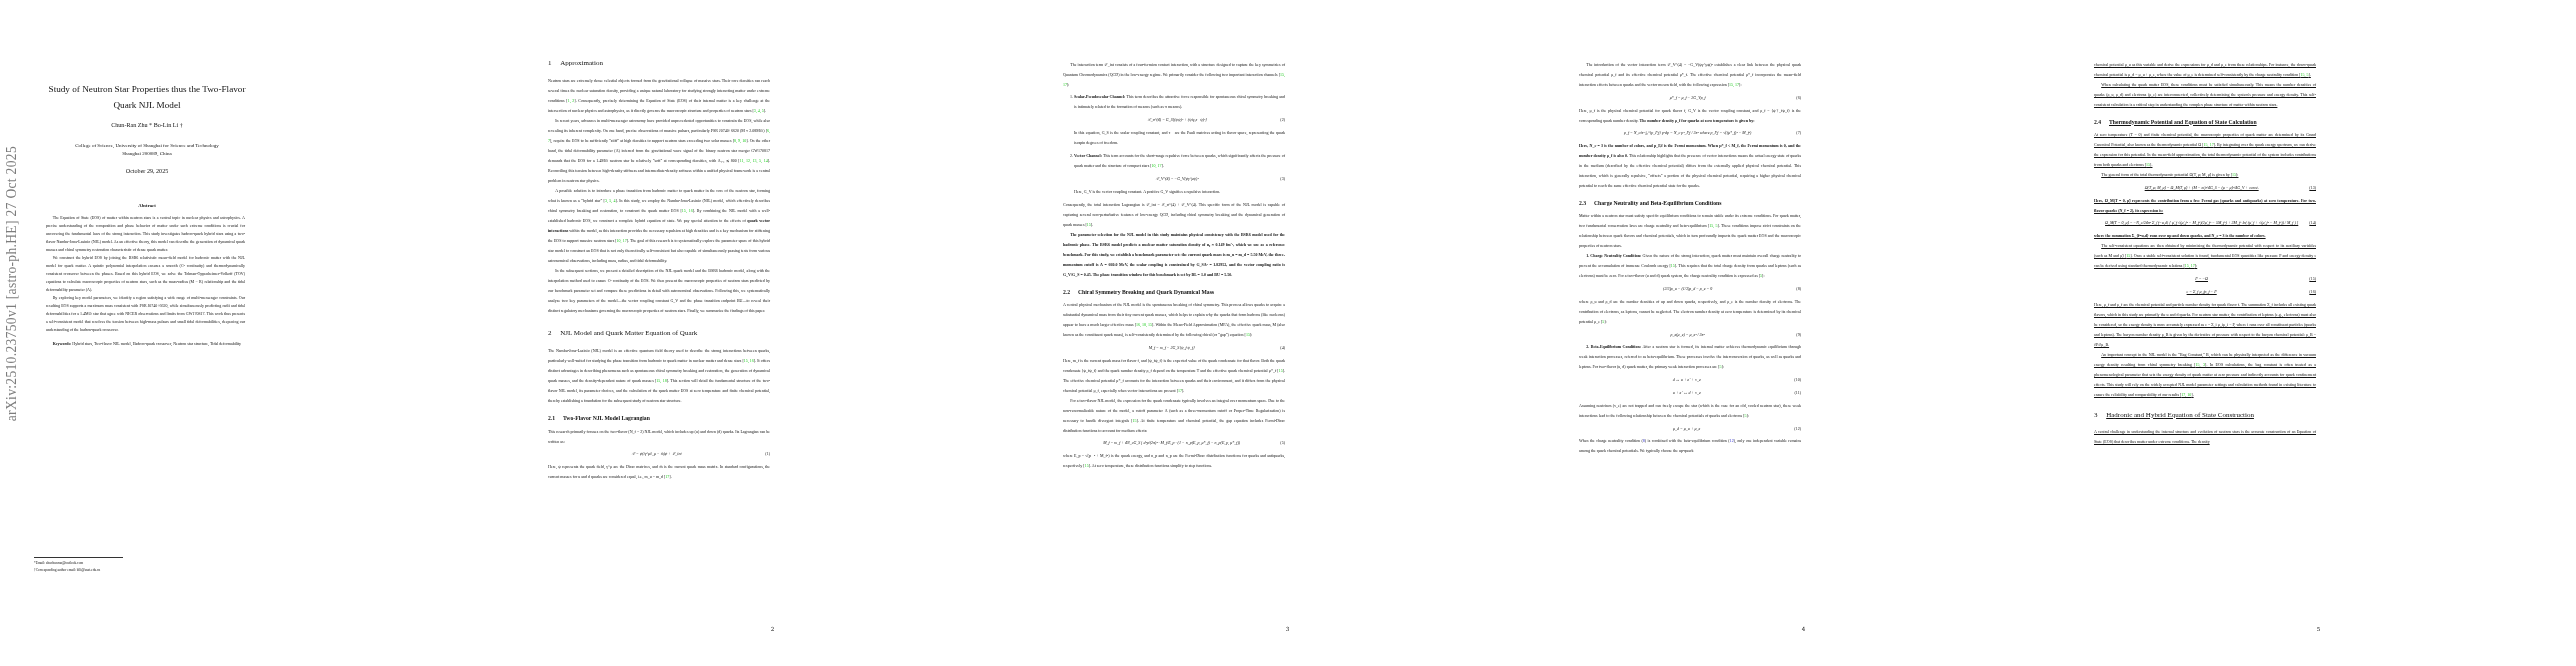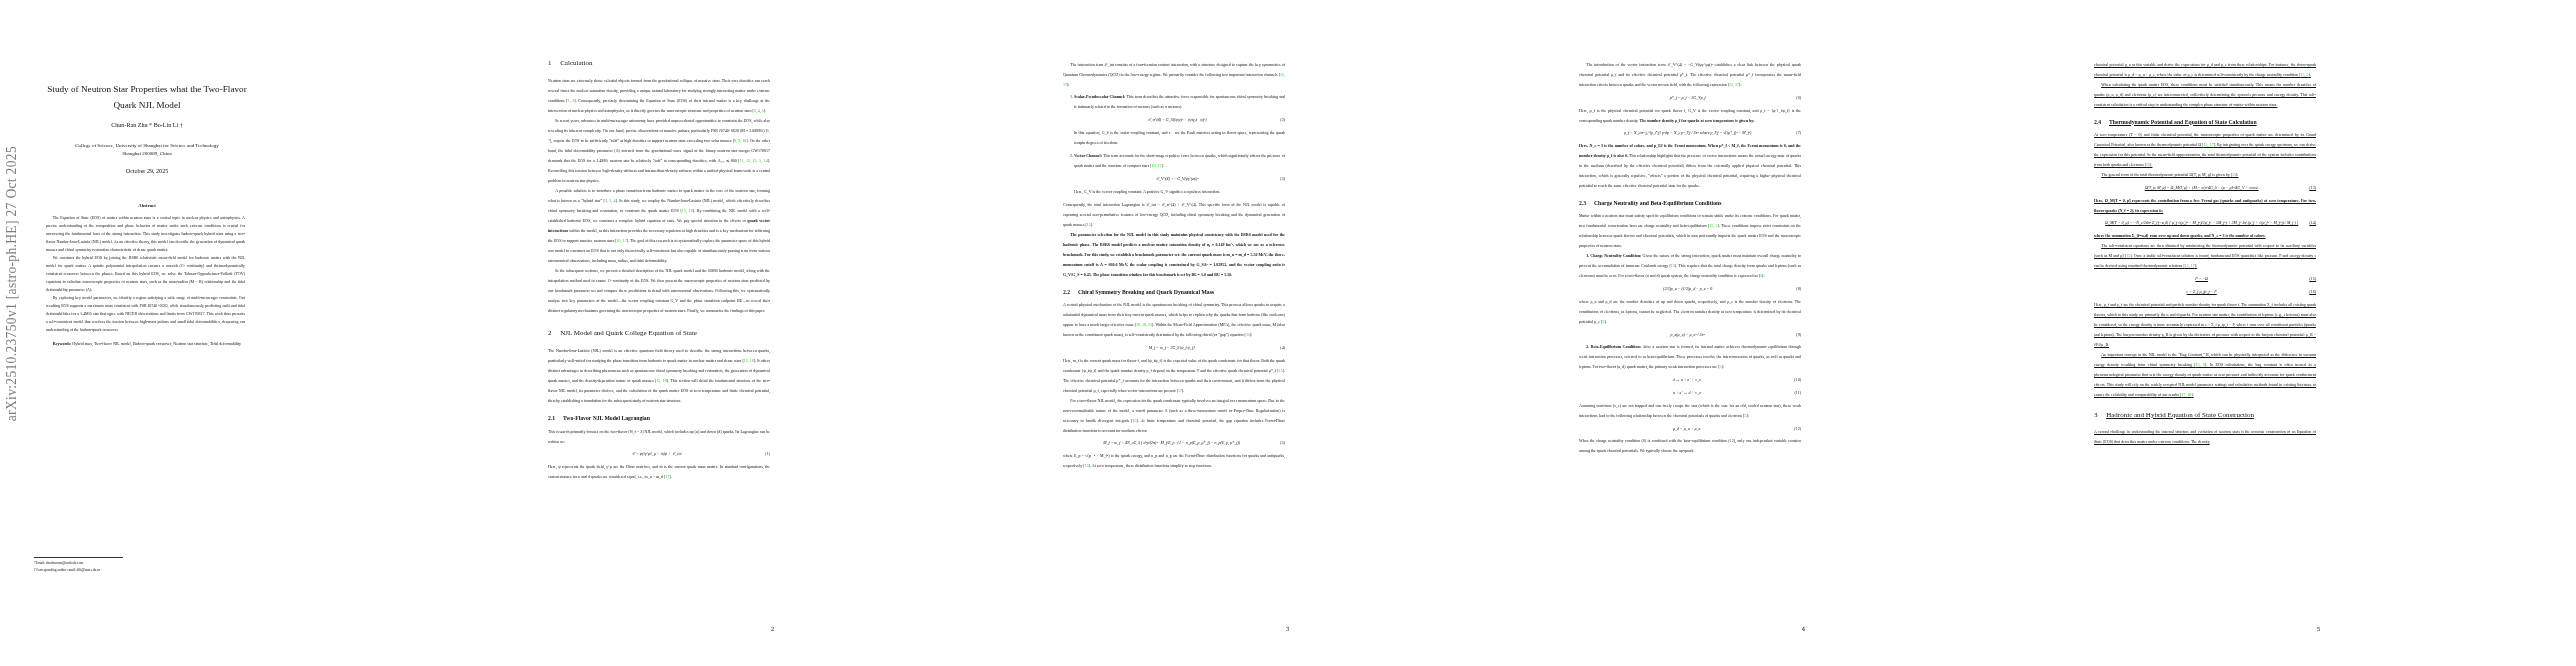--- a/index.html
+++ b/index.html
@@ -38,21 +38,21 @@
   ol.items li { margin-bottom: 3.3px; }
   ol.items li p { margin: 0; }
 </style>
 </head>
 <body>
 
 <div class="page" style="left:0;">
   <div class="arxiv-stamp">
       <span>arXiv:2510.23750v1  [astro-ph.HE]  27 Oct 2025</span>
     </div>
-  <div class="title">Study of Neutron Star Properties what the Two-Flavor Quark NJL Model</div>
+  <div class="title">Study of Neutron Star Properties thus the Two-Flavor Quark NJL Model</div>
   <div class="authors">Chun-Ran Zhu *    Bo-Lin Li †</div>
   <div class="affil">
     <div>College of Science, University of Shanghai for Science and Technology</div>
     <div>Shanghai 200089, China</div>
   </div>
   <div class="date">October 29, 2025</div>
   <div class="abstract-h">Abstract</div>
   <div class="abstract">
     <p>The Equation of State (EOS) of matter within neutron stars is a central topic in nuclear physics and astrophysics. A precise understanding of the composition and phase behavior of matter under such extreme conditions is crucial for uncovering the fundamental laws of the strong interaction. This study investigates hadron-quark hybrid stars using a two-flavor Nambu-Jona-Lasinio (NJL) model. As an effective theory, this model can describe the generation of dynamical quark masses and chiral symmetry restoration characteristic of dense quark matter.</p>
     <p>We construct the hybrid EOS by joining the BSR6 relativistic mean-field model for hadronic matter with the NJL model for quark matter. A quintic polynomial interpolation ensures a smooth (C² continuity) and thermodynamically consistent crossover between the phases. Based on this hybrid EOS, we solve the Tolman-Oppenheimer-Volkoff (TOV) equations to calculate macroscopic properties of neutron stars, such as the mass-radius (M − R) relationship and the tidal deformability parameter (Λ).</p>
@@ -60,28 +60,28 @@
     <p class="keywords"><span class="kw-label">Keywords:</span> <span>Hybrid stars, Two-flavor NJL model, Hadron-quark crossover, Neutron star structure, Tidal deformability</span></p>
   </div>
   <div class="footnotes">
     <div>*Email: zhuchunran@outlook.com</div>
     <div>†Corresponding author email: blli@usst.edu.cn</div>
   </div>
 </div>
 
 <div class="page" style="left:515px;">
   <div class="col" style="top:58px;">
-    <h1 class="h1"><span class="n">1</span><span>Calculation</span></h1>
+    <h1 class="h1"><span class="n">1</span><span>Approximation</span></h1>
     <div style="height:6.7px"></div>
     <p><span>Neutron stars are extremely dense celestial objects formed from the gravitational collapse of massive stars. Their core densities can reach several times the nuclear saturation density, providing a unique natural laboratory for studying strongly interacting matter under extreme conditions [</span><span class="cite">1, 2</span><span>]. Consequently, precisely determining the Equation of State (EOS) of their internal matter is a key challenge at the intersection of nuclear physics and astrophysics, as it directly governs the macroscopic structure and properties of neutron stars [</span><span class="cite">3, 4, 5</span><span>].</span></p>
     <p class="ind"><span>In recent years, advances in multi-messenger astronomy have provided unprecedented opportunities to constrain the EOS, while also revealing its inherent complexity. On one hand, precise observations of massive pulsars, particularly PSR J0740+6620 (M ≈ 2.08M⊙) [</span><span class="cite">6, 7</span><span>], require the EOS to be sufficiently ”stiff” at high densities to support neutron stars exceeding two solar masses [</span><span class="cite">8, 9, 10</span><span>]. On the other hand, the tidal deformability parameter (Λ) inferred from the gravitational wave signal of the binary neutron star merger GW170817 demands that the EOS for a 1.4M⊙ neutron star be relatively ”soft” at corresponding densities, with Λ₁.₄ ≲ 800 [</span><span class="cite">11, 12, 13, 5, 14</span><span>]. Reconciling this tension between high-density stiffness and intermediate-density softness within a unified physical framework is a central problem in neutron star physics.</span></p>
     <p class="ind"><span>A possible solution is to introduce a phase transition from hadronic matter to quark matter in the core of the neutron star, forming what is known as a ”hybrid star” [</span><span class="cite">3, 5, 4</span><span>]. In this study, we employ the Nambu-Jona-Lasinio (NJL) model, which effectively describes chiral symmetry breaking and restoration, to construct the quark matter EOS [</span><span class="cite">15, 16</span><span>]. By combining the NJL model with a well-established hadronic EOS, we construct a complete hybrid equation of state. We pay special attention to the effects of </span><b class="bold">quark vector interactions</b><span> within the model, as this interaction provides the necessary repulsion at high densities and is a key mechanism for stiffening the EOS to support massive neutron stars [</span><span class="cite">10, 17</span><span>]. The goal of this research is to systematically explore the parameter space of this hybrid star model to construct an EOS that is not only theoretically self-consistent but also capable of simultaneously passing tests from various astronomical observations, including mass, radius, and tidal deformability.</span></p>
     <p class="ind">In the subsequent sections, we present a detailed description of the NJL quark model and the BSR6 hadronic model, along with the interpolation method used to ensure C² continuity of the EOS. We then present the macroscopic properties of neutron stars predicted by our benchmark parameter set and compare these predictions in detail with astronomical observations. Following this, we systematically analyze two key parameters of the model—the vector coupling constant G_V and the phase transition endpoint BU—to reveal their distinct regulatory mechanisms governing the macroscopic properties of neutron stars. Finally, we summarize the findings of this paper.</p>
     <div style="height:12.2px"></div>
-    <h1 class="h1"><span class="n">2</span><span>NJL Model and Quark College Equation of State</span></h1>
+    <h1 class="h1"><span class="n">2</span><span>NJL Model and Quark Matter Equation of Quark</span></h1>
     <div style="height:6.7px"></div>
     <p><span>The Nambu-Jona-Lasinio (NJL) model is an effective quantum field theory used to describe the strong interactions between quarks, particularly well-suited for studying the phase transition from hadronic to quark matter in nuclear matter and dense stars [</span><span class="cite">15, 16</span><span>]. It offers distinct advantages in describing phenomena such as spontaneous chiral symmetry breaking and restoration, the generation of dynamical quark masses, and the density-dependent nature of quark masses [</span><span class="cite">15, 18</span><span>]. This section will detail the fundamental structure of the two-flavor NJL model, its parameter choices, and the calculation of the quark matter EOS at zero temperature and finite chemical potential, thereby establishing a foundation for the subsequent study of neutron star structure.</span></p>
     <div style="height:7.8px"></div>
     <h2 class="h2"><span class="n">2.1</span><span>Two-Flavor NJL Model Lagrangian</span></h2>
     <div style="height:3.3px"></div>
     <p>This research primarily focuses on the two-flavor (N_f = 2) NJL model, which includes up (u) and down (d) quarks. Its Lagrangian can be written as:</p>
     <div class="eq">
         <span class="body">ℒ = ψ̄(iγ^μ∂_μ − m̂)ψ + ℒ_int</span>
         <span class="tag">(1)</span>
       </div>

